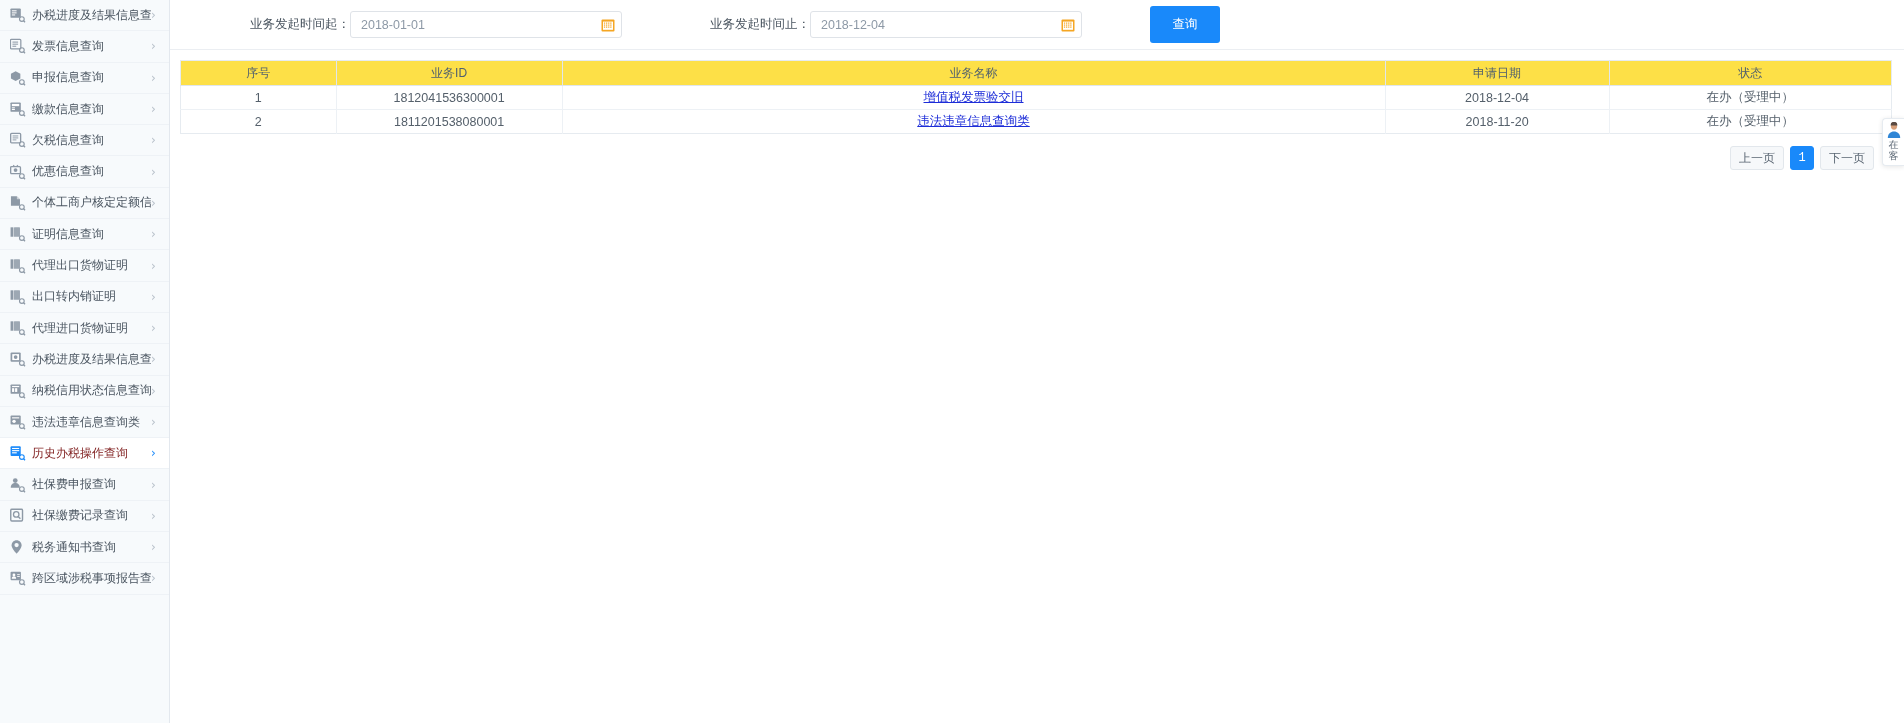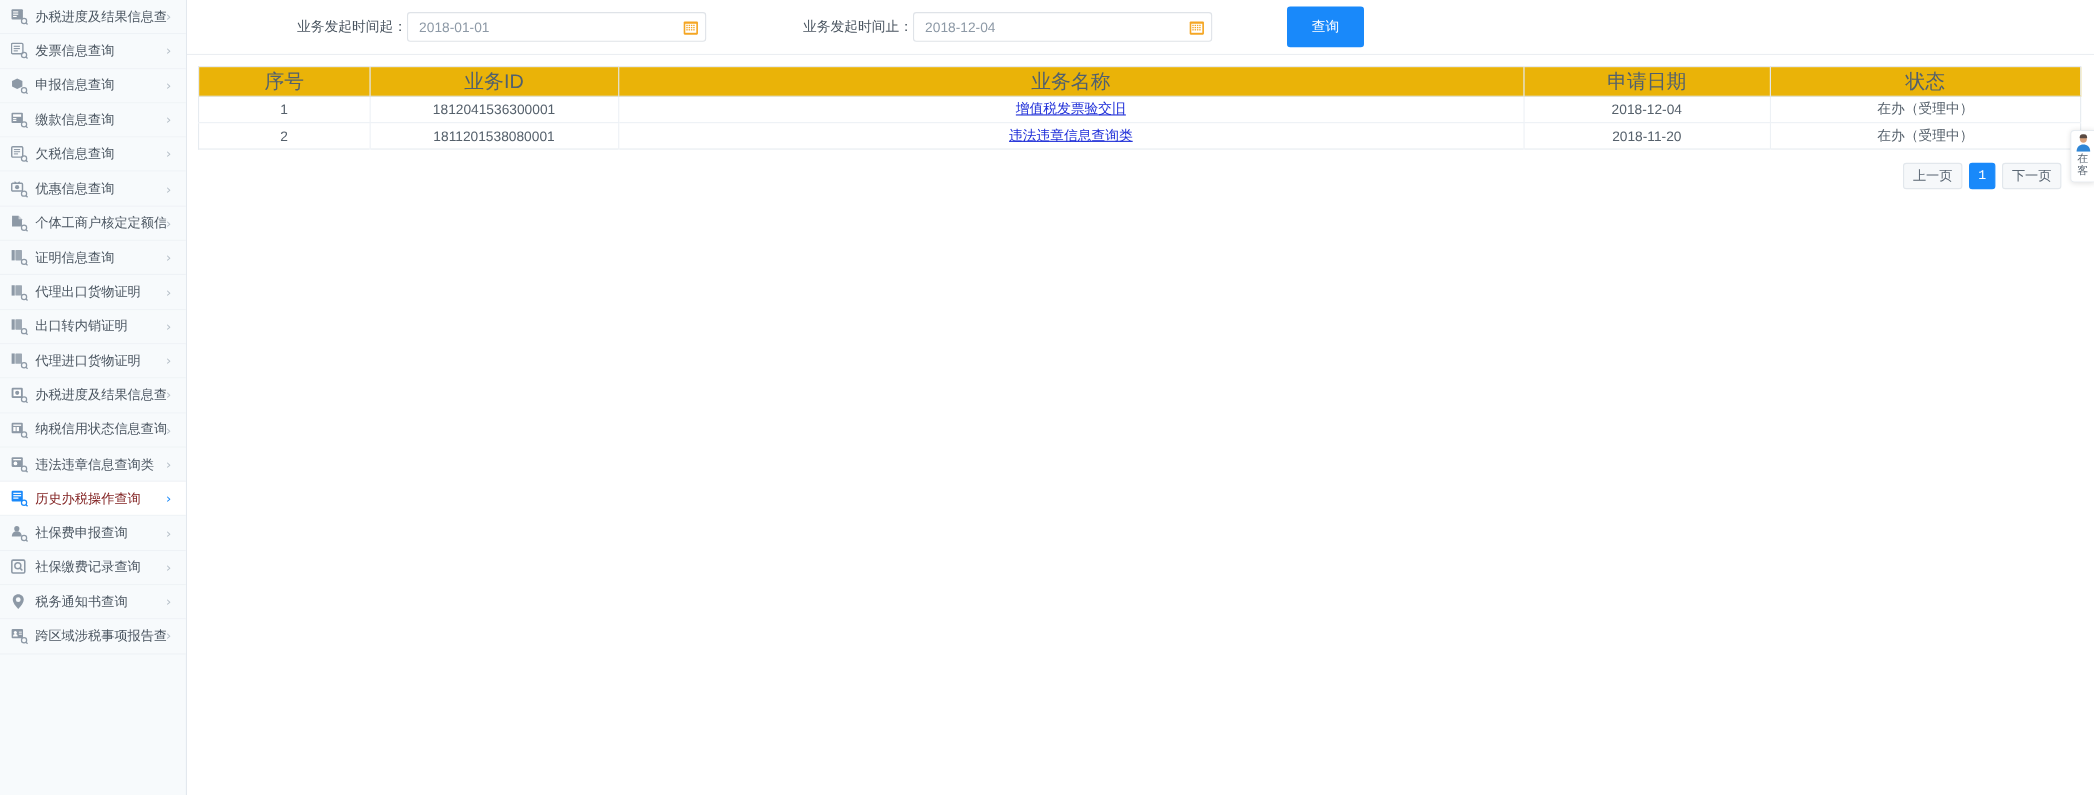--- a/index.html
+++ b/index.html
@@ -121,23 +121,23 @@
 
   
   .table-area { padding: 10px 12px 0 10px; }
   table.grid {
     width: 100%;
     border-collapse: collapse;
     table-layout: fixed;
     border: 1px solid #e6ebf0;
   }
   table.grid th {
-    background: #eab308;
+    background: #fde047;
     font-weight: normal;
-    font-size: 18px;
+    font-size: 12px;
     color: #51606e;
     height: 25px;
     border-right: 1px solid #e0e6ec;
     border-bottom: 1px solid #e0e6ec;
     text-align: center;
   }
   table.grid th:last-child { border-right: none; }
   table.grid td {
     height: 24px;
     font-size: 12.5px;
@@ -459,21 +459,21 @@
         <span class="side-label">跨区域涉税事项报告查询</span>
         <span class="side-arrow">›</span>
       </div>
     </nav>
 
   <div class="main">
 
     <div class="querybar">
 
 
-      <div class="field" style="margin-left:100px;">
+      <div class="field" style="margin-left:80px;">
         <span class="field-label">业务发起时间起：</span>
         <span class="input-wrap">
           <input class="tinput w-date" type="text" value="2018-01-01" style="">
           <span class="cal-ico">
             <svg width="14" height="14" viewBox="0 0 14 14">
               <rect x="0.5" y="1.5" width="13" height="12" rx="1" fill="#f5a623"></rect>
               <rect x="2" y="3.6" width="10" height="8.2" fill="#ffffff"></rect>
               <g fill="#f5a623">
                 <rect x="2.9" y="4.5" width="1.3" height="1.2"></rect>
                   <rect x="5" y="4.5" width="1.3" height="1.2"></rect>

